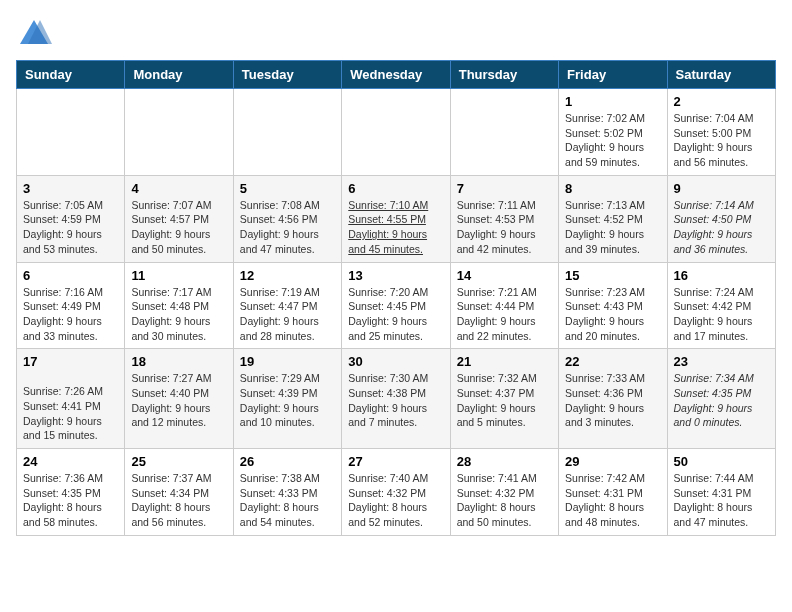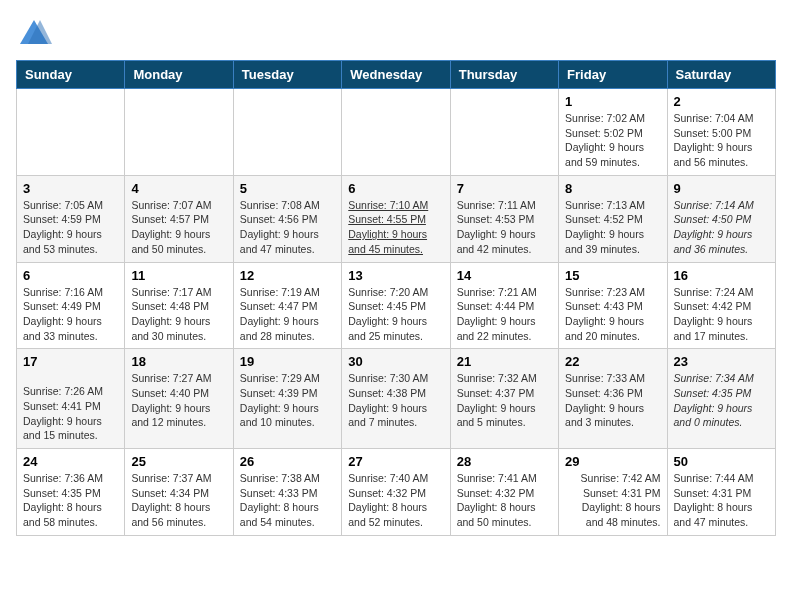--- a/index.html
+++ b/index.html
@@ -302,21 +302,21 @@
 Daylight: 8 hours and 52 minutes.</div>
         </td>
         <td>
           <span class="day-number">28</span>
           <div class="day-info" style="white-space: pre-line;">Sunrise: 7:41 AM
 Sunset: 4:32 PM
 Daylight: 8 hours and 50 minutes.</div>
         </td>
         <td>
           <span class="day-number">29</span>
-          <div class="day-info" style="white-space: pre-line; text-align: right;">Sunrise: 7:42 AM
+          <div class="day-info" style="white-space: pre-line;">Sunrise: 7:42 AM
 Sunset: 4:31 PM
 Daylight: 8 hours and 48 minutes.</div>
         </td>
         <td>
           <span class="day-number">50</span>
           <div class="day-info" style="white-space: pre-line;">Sunrise: 7:44 AM
 Sunset: 4:31 PM
 Daylight: 8 hours and 47 minutes.</div>
         </td>
       </tr>

